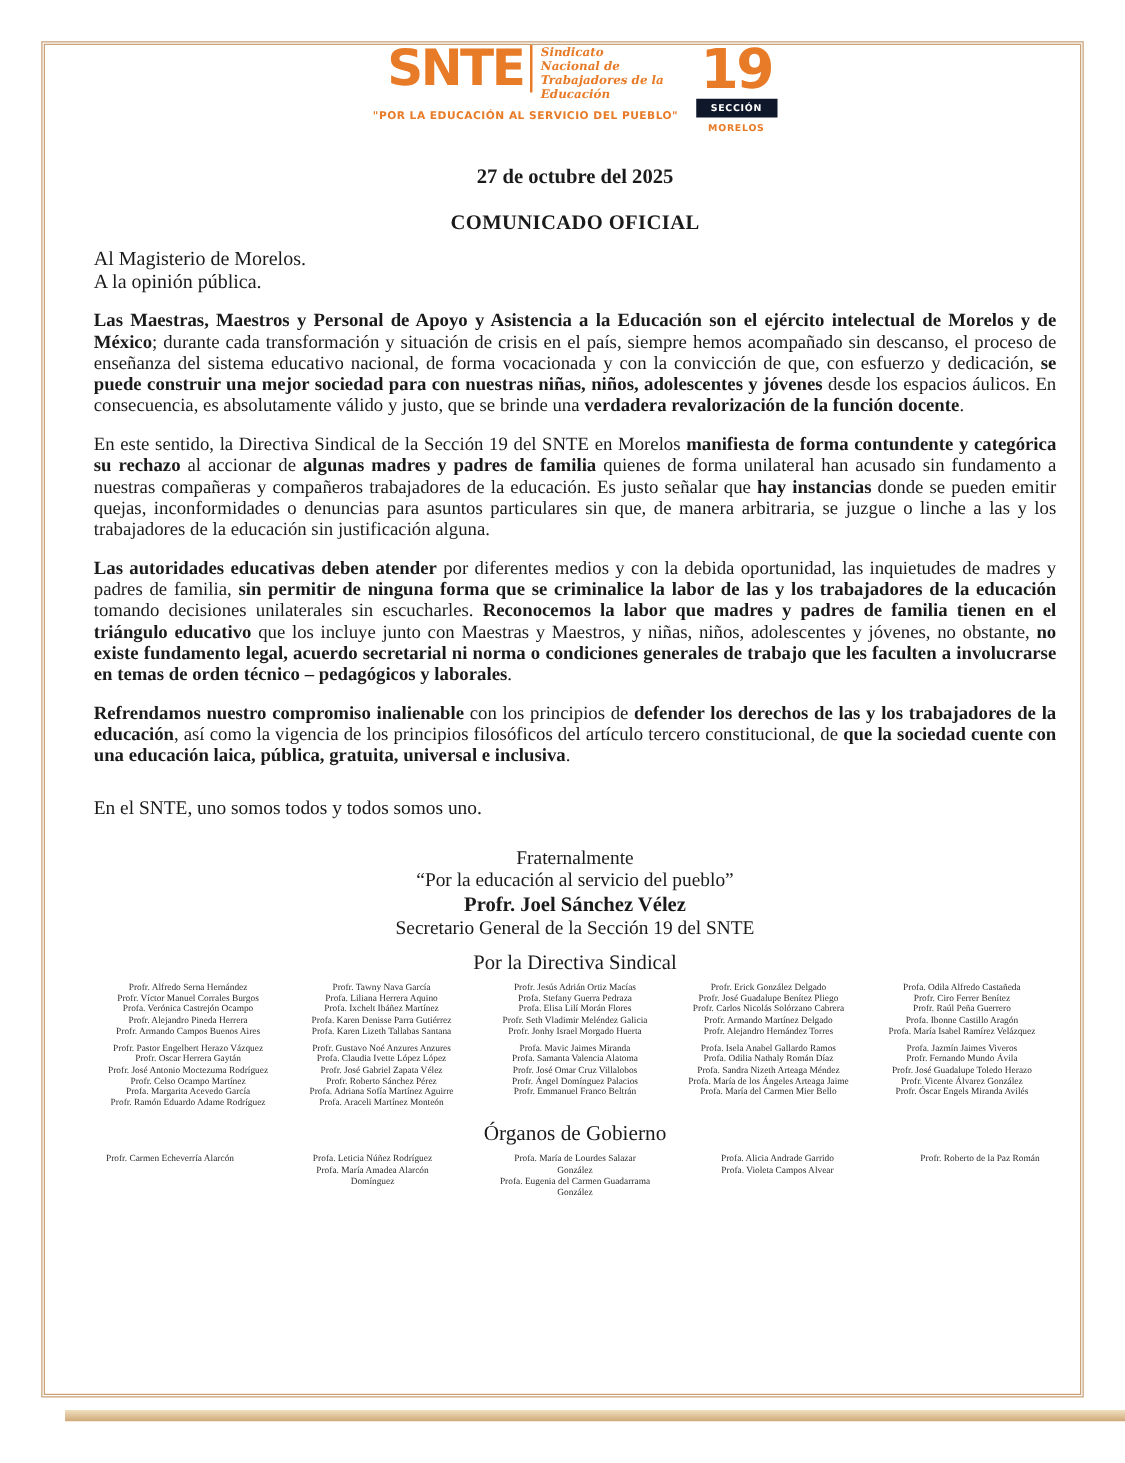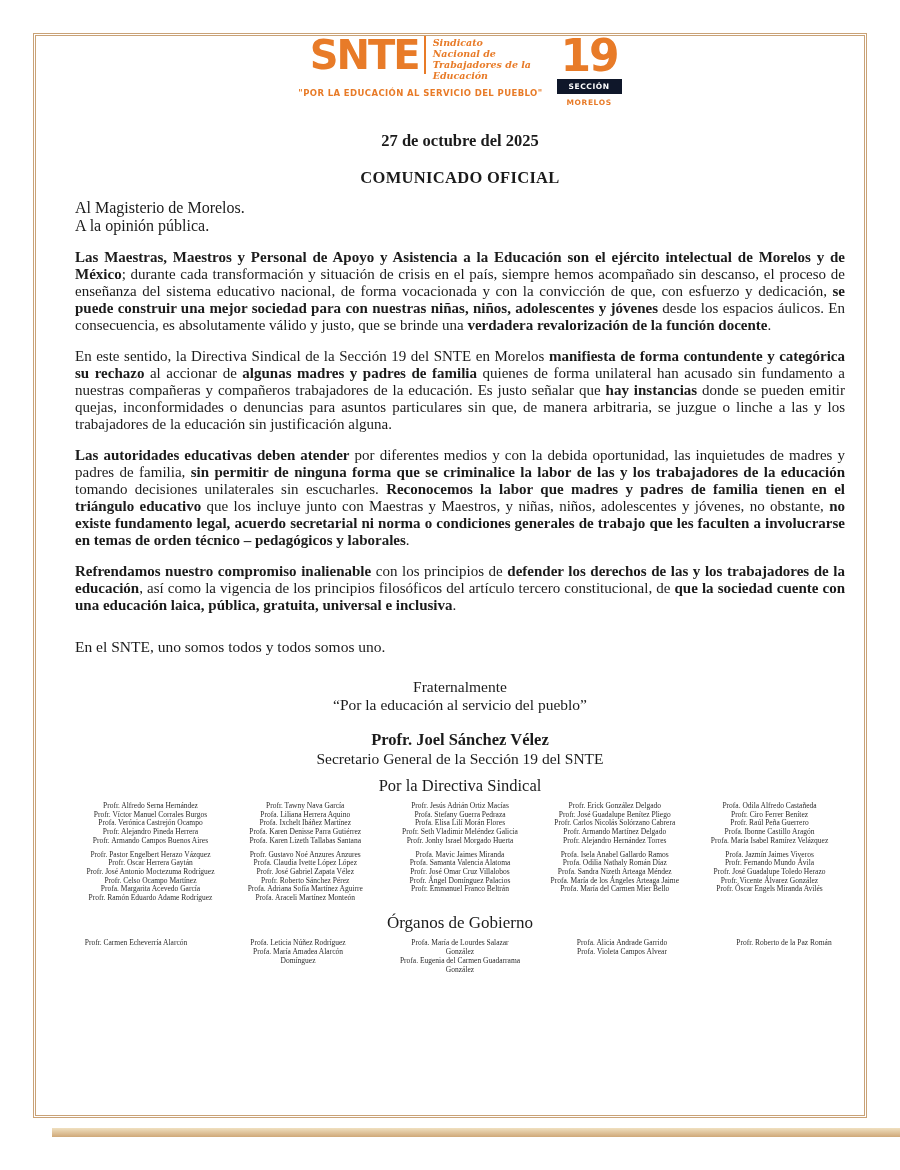--- a/index.html
+++ b/index.html
@@ -49,21 +49,21 @@
   }
 
   
   .date-line { text-align:center; font-weight:bold; font-size:16.5px; margin-top:24px; }
   .doc-title { text-align:center; font-weight:bold; font-size:16.5px; letter-spacing:0.3px; margin-top:17px; }
   .salutation { margin-top:11px; font-size:16px; line-height:18px; }
   .para { margin:14px 0 0 0; font-size:15px; line-height:17px; text-align:justify; }
   .para b { font-weight:bold; }
   .closing-line { margin-top:24px; font-size:15.5px; }
   .valediction { text-align:center; margin-top:22px; font-size:15.5px; line-height:18px; }
-  .signatory { text-align:center; margin-top:16px; }
+  .signatory { text-align:center; }
   .signatory-name { font-weight:bold; font-size:16.5px; line-height:19px; }
   .signatory-title { font-size:15.5px; line-height:19px; }
   .directiva-heading { text-align:center; font-size:16.5px; margin-top:8px; }
   .organos-heading { text-align:center; font-size:17px; margin-top:10px; }
 
   
   .names-row { display:flex; justify-content:space-between; margin-top:6px; }
   .name-col { width:19.6%; text-align:center; }
   .name-col .nm { font-size:7.5px; line-height:8.7px; color:#2c2c2c; white-space:nowrap; }
   .group-gap { height:5px; }

